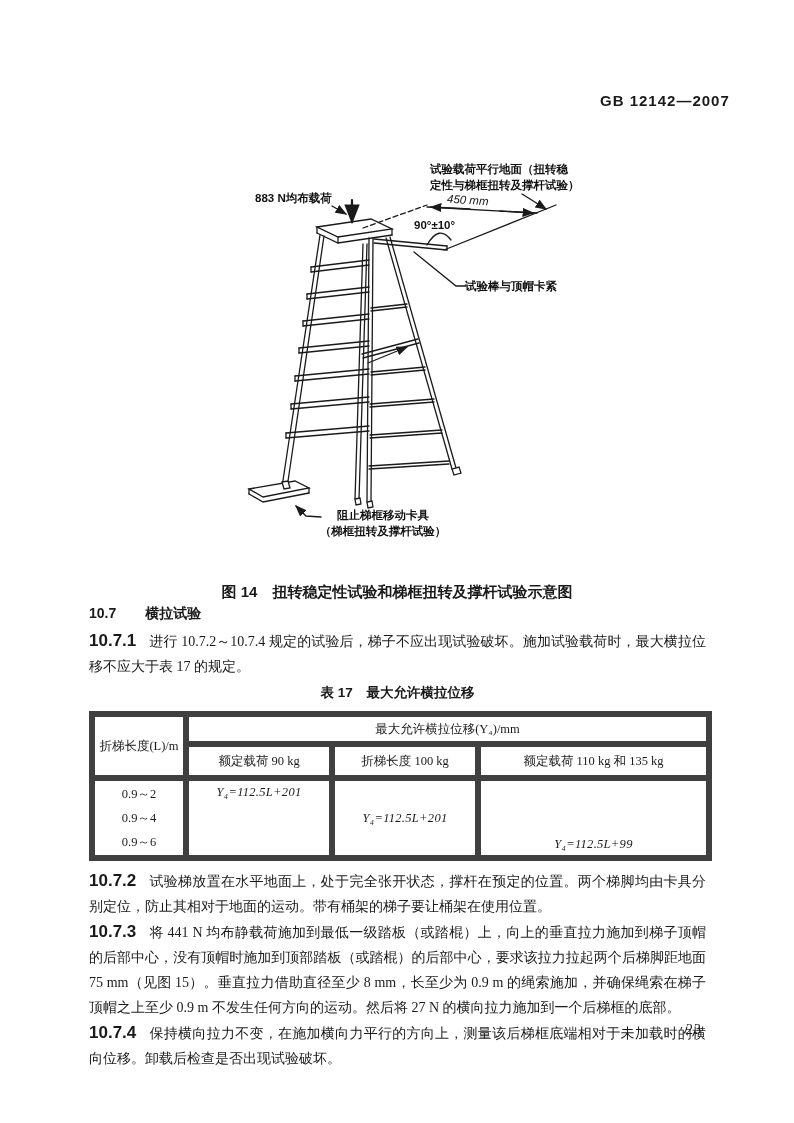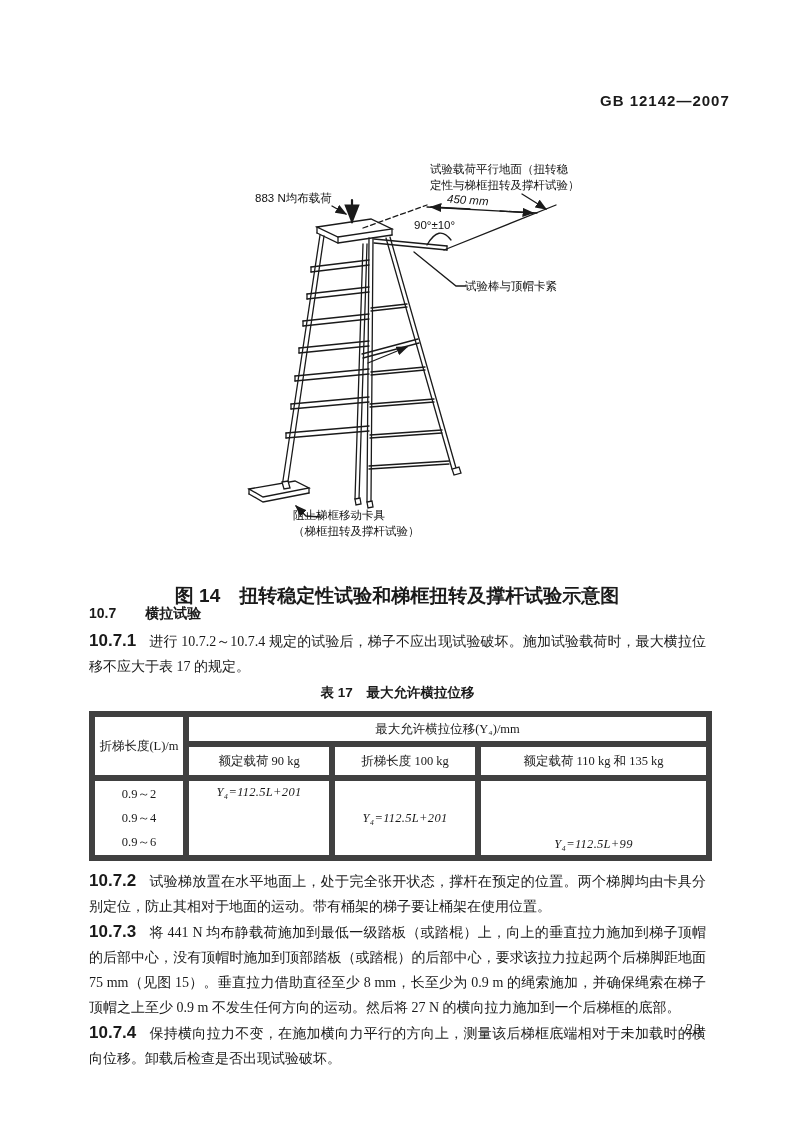--- a/index.html
+++ b/index.html
@@ -17,26 +17,26 @@
     position:absolute;left:600px;top:92px;
     font-family:"Liberation Sans", sans-serif;
     font-weight:700;font-size:15px;letter-spacing:1px;
   }
   
   .figure-wrap{position:absolute;left:150px;top:150px;width:500px;height:420px;}
   .figure-wrap svg{position:absolute;left:0;top:0;}
   .fig-label{
     position:absolute;
     font-family:"Liberation Sans", sans-serif;
-    font-weight:400;font-size:11.5px;line-height:16px;
+    font-weight:700;font-size:11.5px;line-height:16px;
     white-space:nowrap;color:#111;
   }
   .fig-caption{
     position:absolute;left:0;width:794px;top:583px;
-    text-align:center;font-weight:700;font-size:19px;
+    text-align:center;font-weight:700;font-size:15px;
     font-family:"Liberation Sans", sans-serif;
   }
   
   .text-col{
     position:absolute;left:89px;top:601px;width:617px;
     font-size:14px;line-height:25px;text-align:justify;
   }
   .clause-heading{
     font-family:"Liberation Sans", sans-serif;
     font-weight:700;font-size:14px;margin:0 0 2px 0;
@@ -193,21 +193,21 @@
     </svg>
 
     <div class="fig-label" style="left:105px;top:40px;">883 N均布载荷</div>
     <div class="fig-label" style="left:280px;top:11px;">
       <div>试验载荷平行地面（扭转稳</div>
       <div>定性与梯框扭转及撑杆试验）</div>
     </div>
     <div class="fig-label" style="left:297px;top:42px;transform:rotate(4deg);font-weight:400;font-style:italic;">450 mm</div>
     <div class="fig-label" style="left:264px;top:67px;">90°±10°</div>
     <div class="fig-label" style="left:315px;top:128px;text-align:right;">试验棒与顶帽卡紧</div>
-    <div class="fig-label" style="left:143px;top:357px;text-align:left;width:180px;">
+    <div class="fig-label" style="left:143px;top:357px;text-align:center;width:180px;">
       <div>阻止梯框移动卡具</div>
       <div>（梯框扭转及撑杆试验）</div>
     </div>
   </div>
 
   <div class="fig-caption">图 14　扭转稳定性试验和梯框扭转及撑杆试验示意图</div>
 
   <div class="text-col">
 
     <p class="clause-heading"><span class="num">10.7</span><span>横拉试验</span></p>

